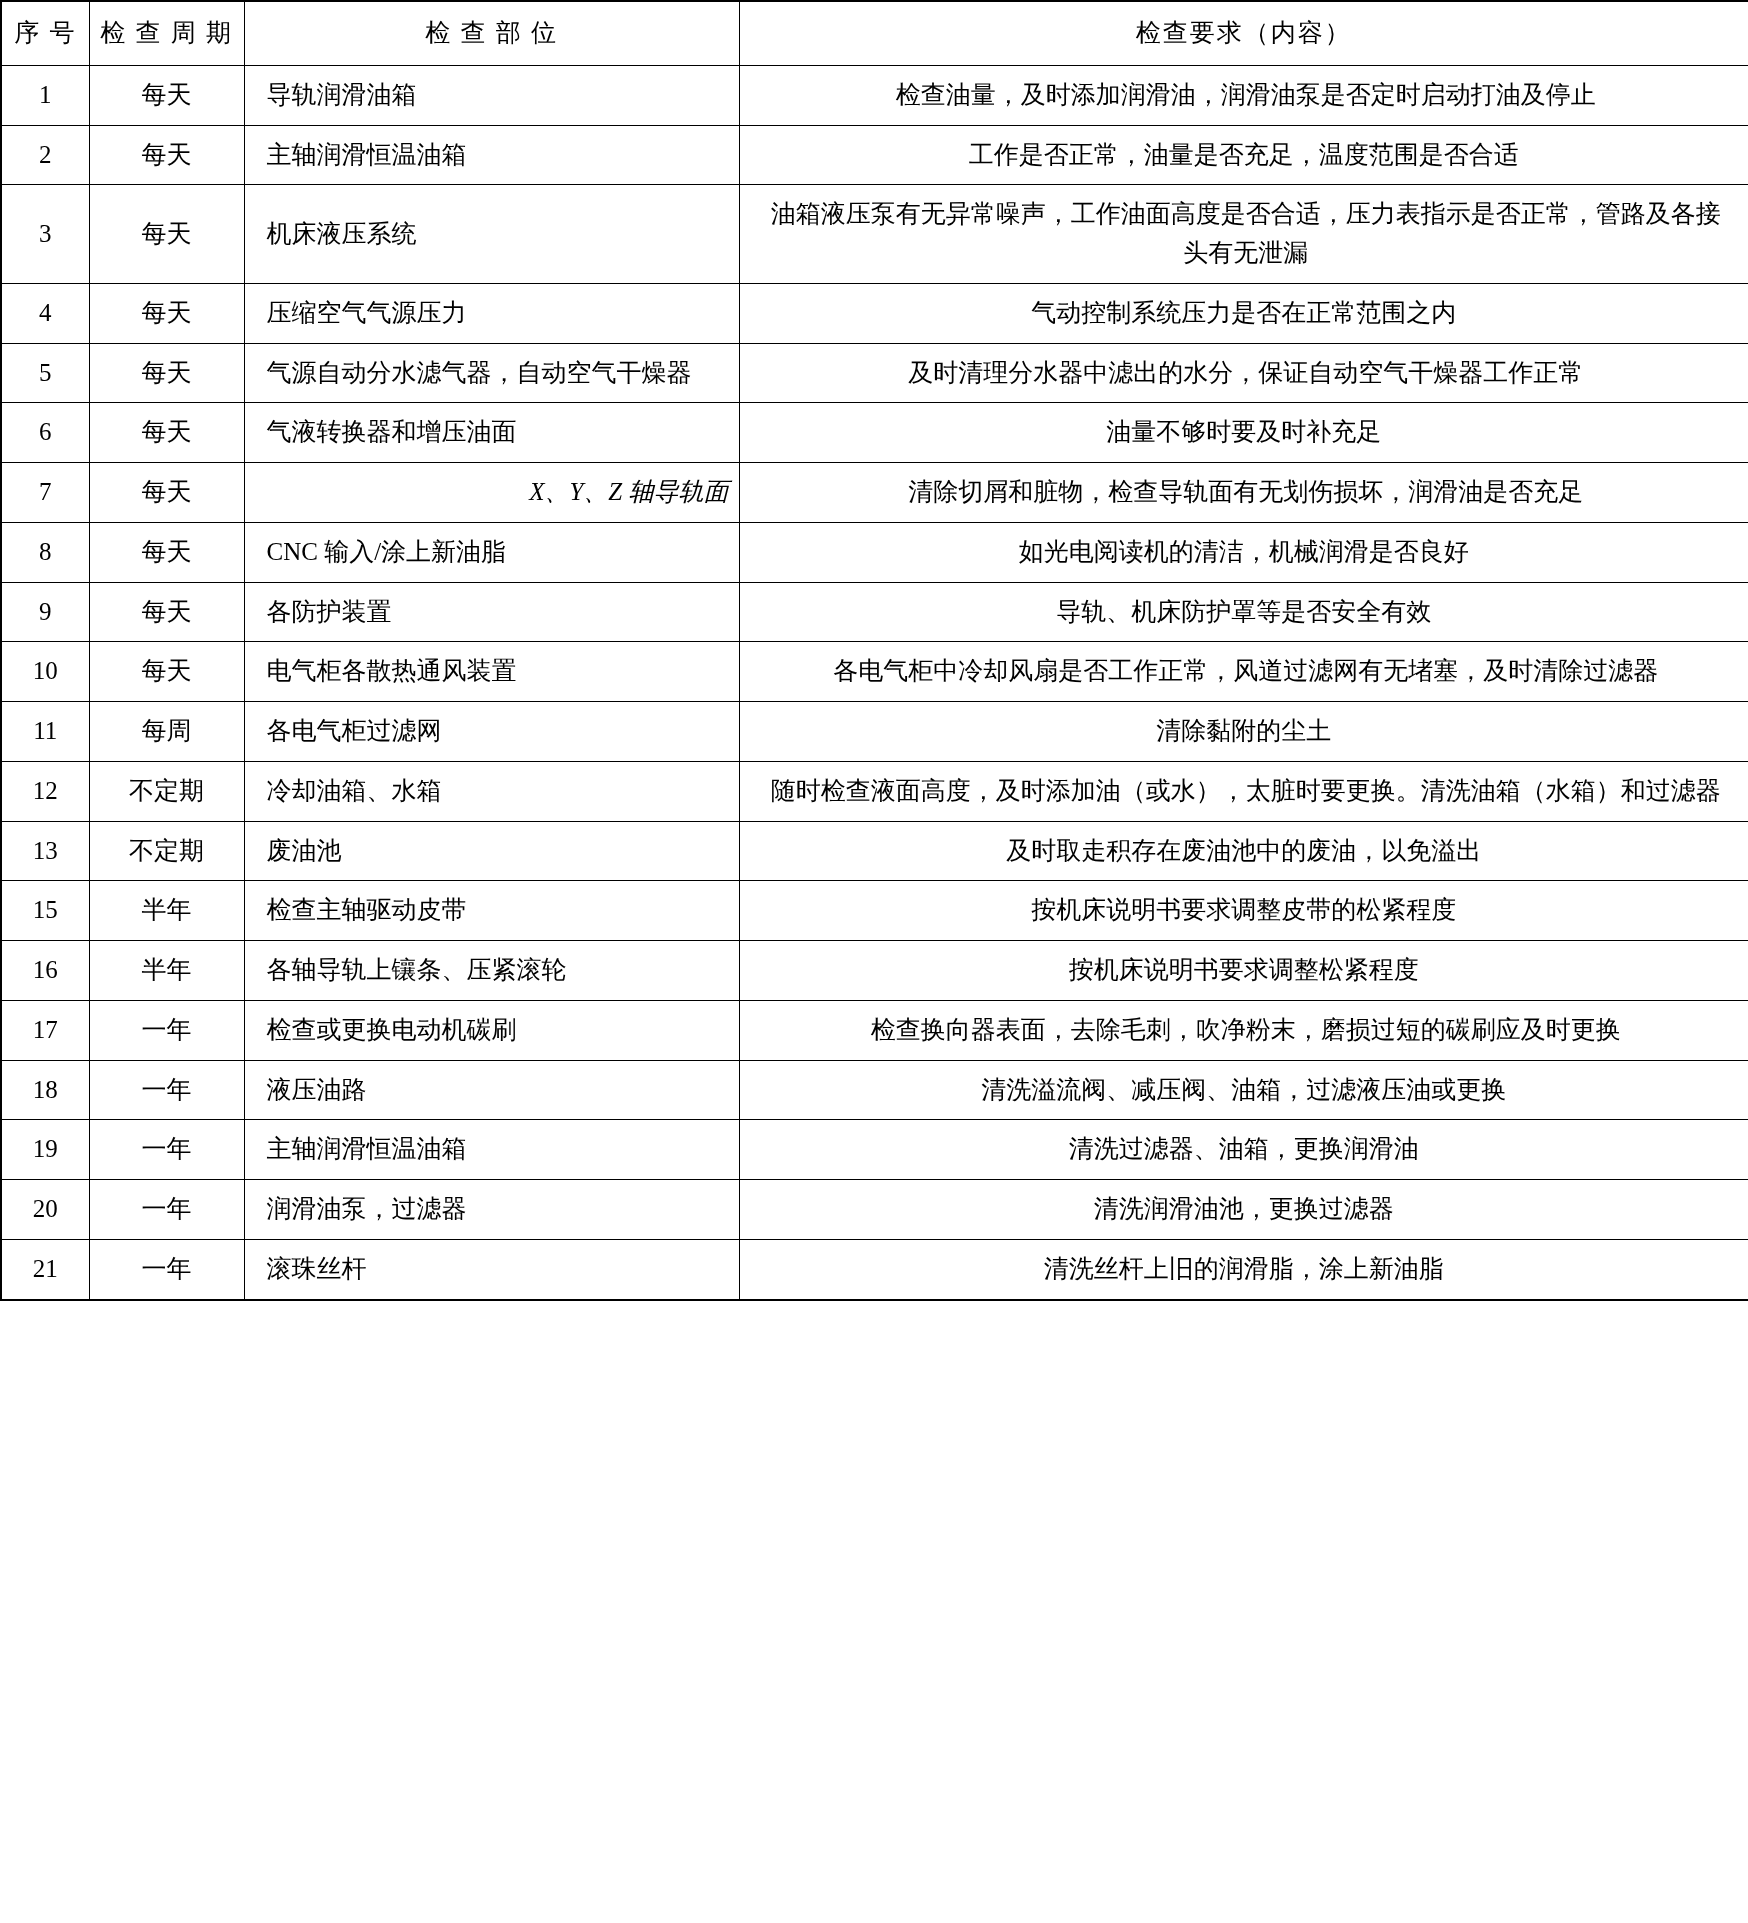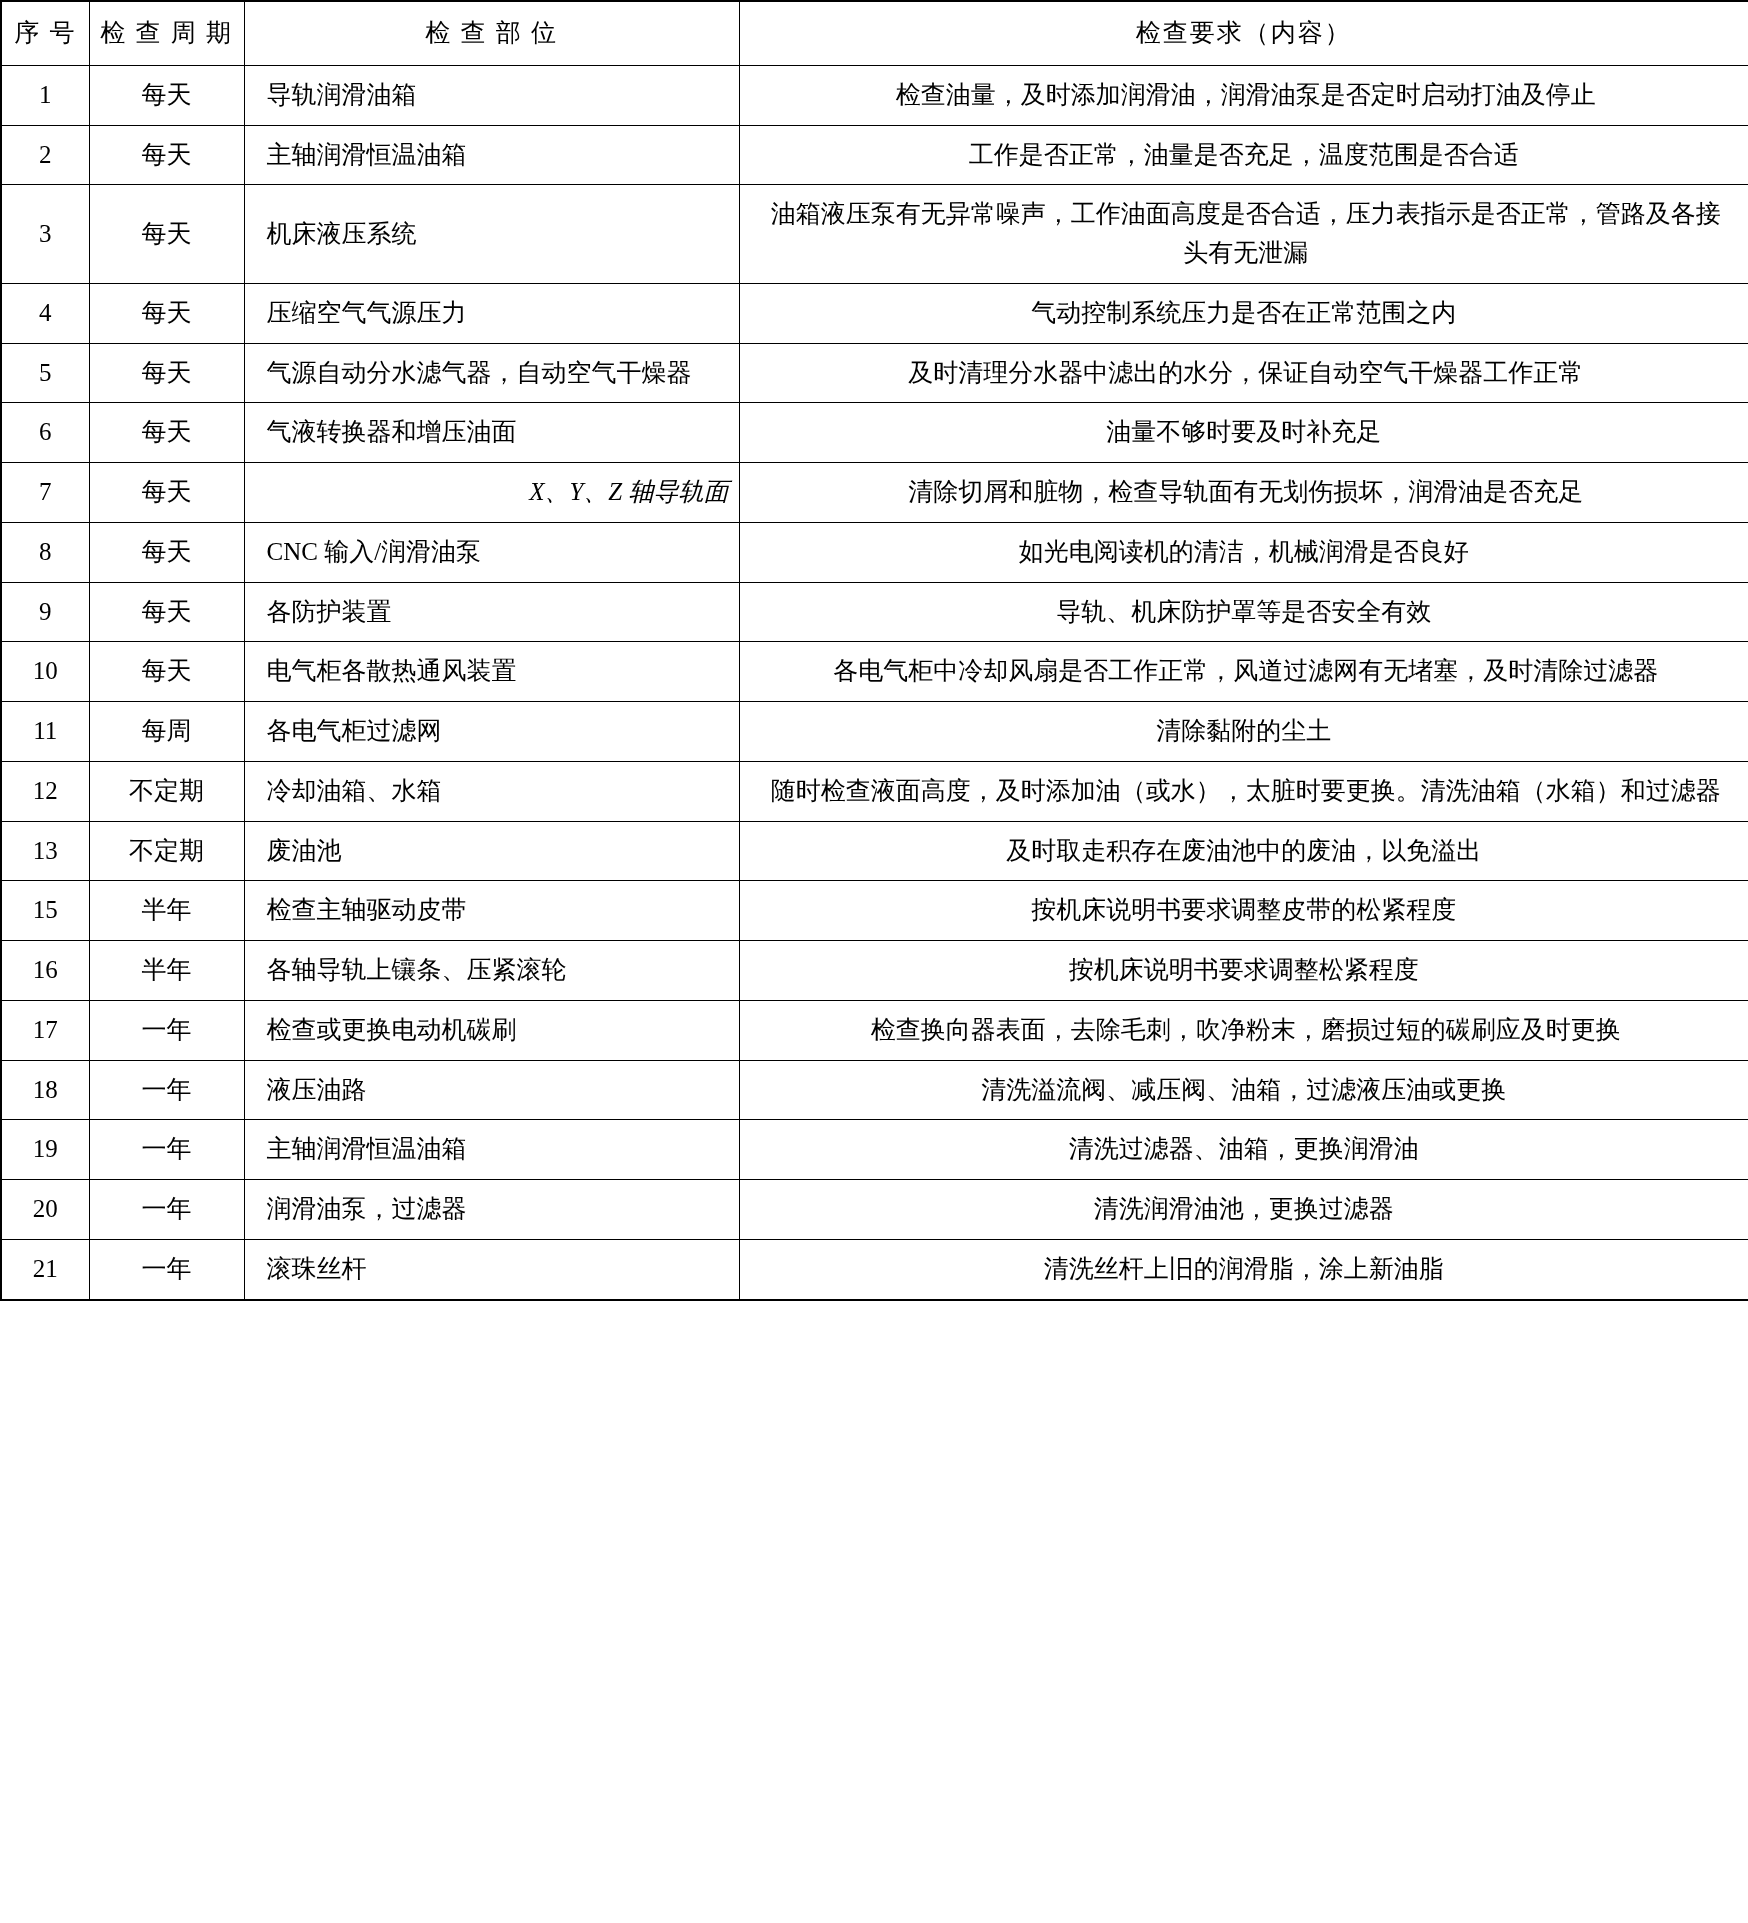--- a/index.html
+++ b/index.html
@@ -136,21 +136,21 @@
         </tr>
         <tr>
           <td class="cell-no">7</td>
           <td class="cell-cycle">每天</td>
           <td class="cell-part italic">X、Y、Z 轴导轨面</td>
           <td class="cell-req">清除切屑和脏物，检查导轨面有无划伤损坏，润滑油是否充足</td>
         </tr>
         <tr>
           <td class="cell-no">8</td>
           <td class="cell-cycle">每天</td>
-          <td class="cell-part">CNC 输入/润滑油泵</td>
+          <td class="cell-part">CNC 输入/涂上新油脂</td>
           <td class="cell-req center-1">如光电阅读机的清洁，机械润滑是否良好</td>
         </tr>
         <tr>
           <td class="cell-no">9</td>
           <td class="cell-cycle">每天</td>
           <td class="cell-part">各防护装置</td>
           <td class="cell-req center-1">导轨、机床防护罩等是否安全有效</td>
         </tr>
         <tr>
           <td class="cell-no">10</td>

